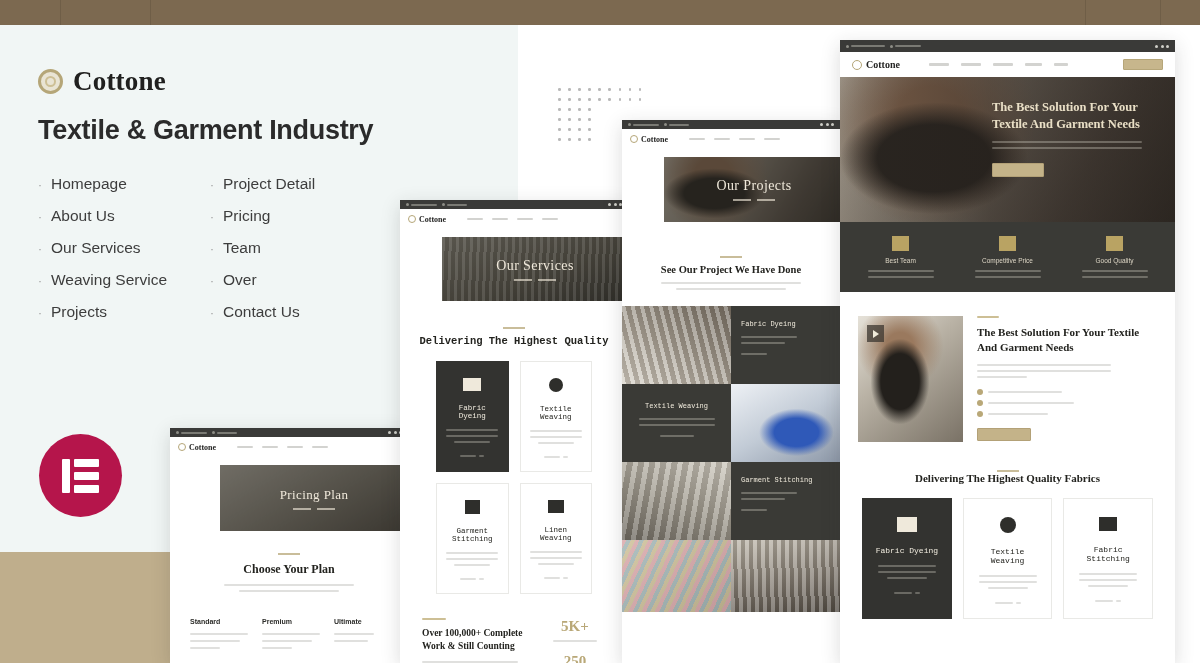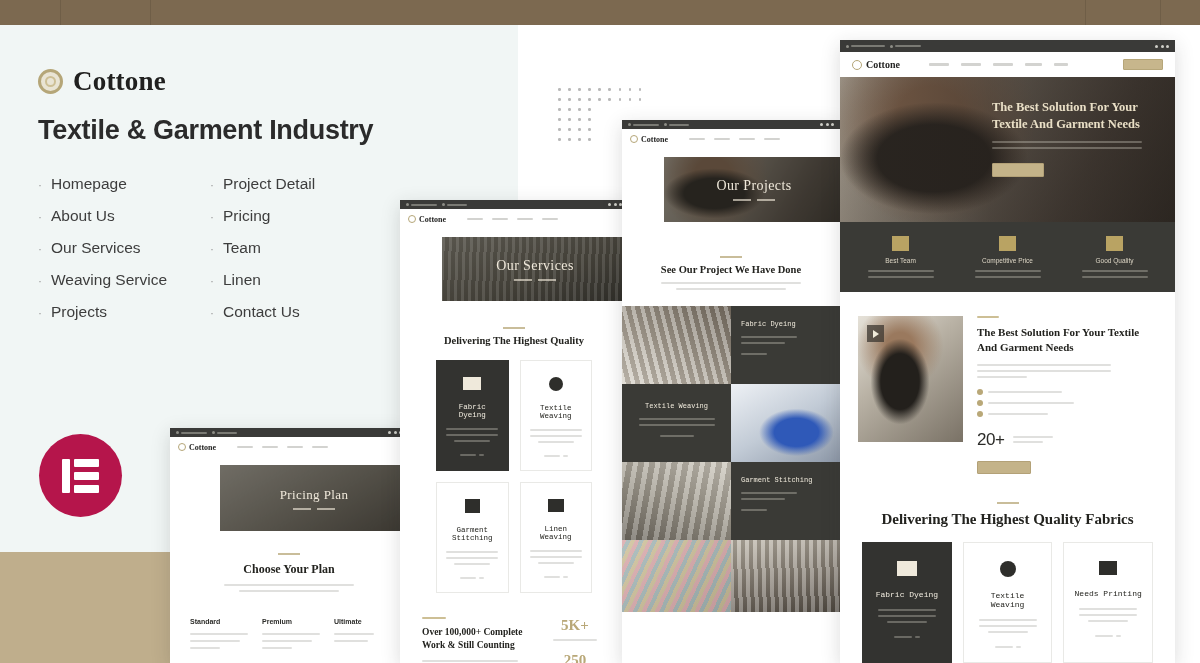--- a/index.html
+++ b/index.html
@@ -252,21 +252,21 @@
       <div class="page-item">
           <span class="page-dot">·</span>
           <span class="page-label">Team</span>
         </div>
       <div class="page-item">
           <span class="page-dot">·</span>
           <span class="page-label">Weaving Service</span>
         </div>
       <div class="page-item">
           <span class="page-dot">·</span>
-          <span class="page-label">Linen</span>
+          <span class="page-label">Over</span>
         </div>
       <div class="page-item">
           <span class="page-dot">·</span>
           <span class="page-label">Projects</span>
         </div>
       <div class="page-item">
           <span class="page-dot">·</span>
           <span class="page-label">Contact Us</span>
         </div>
     </div>
@@ -426,21 +426,21 @@
       <div class="photo px-loom"></div>
         <div class="veil"></div>
       <div class="banner-title" style="font-size:14px">Our Services</div>
       <div class="banner-crumb">
           <div class="crumb-ln"></div>
           <div class="crumb-ln"></div>
         </div>
     </div>
     <div style="margin-top:26px; text-align:center;">
       <div class="sec-label"></div>
-      <div class="sec-head" style="font-size:10.5px; margin-top:6px;">Delivering The Highest Quality</div>
+      <div class="sec-head" style="font-size:10.5px; margin-top:6px;font-family:Liberation Mono, monospace;">Delivering The Highest Quality</div>
     </div>
 
     <div style="display:grid; grid-template-columns:1fr 1fr; gap:11px; padding:14px 36px 0;">
       <div class="s-card dark" style="padding:16px 9px 13px;">
         <div class="s-ic" style="width:18px;height:13px;"></div>
         <div class="s-title" style="font-size:7.5px;margin-top:13px">Fabric Dyeing</div>
         <div class="line dark" style="width:52px;height:2px;margin-top:9px"></div>
         <div class="line dark" style="width:52px;height:2px;margin-top:4px"></div>
         <div class="line dark" style="width:36px;height:2px;margin-top:4px"></div>
         <div class="s-more" style="margin-top:12px">
@@ -652,34 +652,27 @@
             </div>
           <div style="display:flex;align-items:center;gap:5px;margin-top:5px">
             <div style="width:6px;height:6px;border-radius:50%;background:#b9a878"></div>
             <div class="line" style="width:86px;height:2px"></div>
             </div>
           <div style="display:flex;align-items:center;gap:5px;margin-top:5px">
             <div style="width:6px;height:6px;border-radius:50%;background:#b9a878"></div>
             <div class="line" style="width:60px;height:2px"></div>
             </div>
         </div>
-        <div style="display:flex;align-items:center;gap:9px;margin-top:13px">
-          <div style="font-size:17px;color:#2b2b28;font-weight:400;letter-spacing:-.5px">20+</div>
-          <div>
-              <div class="line" style="width:40px;height:2px"></div>
-              <div class="line" style="width:30px;height:2px;margin-top:3px"></div>
-            </div>
-        </div>
         <div class="btn-tan" style="width:54px;height:13px;margin-top:11px"></div>
       </div>
     </div>
 
     <div style="margin-top:28px;text-align:center">
       <div class="sec-label"></div>
-      <div class="sec-head" style="font-size:15px;margin-top:7px">Delivering The Highest Quality Fabrics</div>
+      <div class="sec-head" style="font-size:11px;">Delivering The Highest Quality Fabrics</div>
     </div>
     <div style="display:flex;gap:11px;padding:14px 22px 0">
       <div class="s-card dark" style="flex:1;padding:18px 8px 14px">
         <div class="s-ic" style="width:20px;height:15px"></div>
         <div class="s-title" style="font-size:8px;margin-top:14px">Fabric Dyeing</div>
         <div class="line dark" style="width:58px;height:2px;margin-top:10px"></div>
         <div class="line dark" style="width:58px;height:2px;margin-top:4px"></div>
         <div class="line dark" style="width:40px;height:2px;margin-top:4px"></div>
         <div class="s-more" style="margin-top:13px">
             <div class="line dark" style="width:18px;height:2px"></div>
@@ -692,21 +685,21 @@
         <div class="line" style="width:58px;height:2px;margin-top:10px"></div>
         <div class="line" style="width:58px;height:2px;margin-top:4px"></div>
         <div class="line" style="width:40px;height:2px;margin-top:4px"></div>
         <div class="s-more" style="margin-top:13px">
             <div class="line" style="width:18px;height:2px"></div>
             <div class="line" style="width:5px;height:2px"></div>
           </div>
       </div>
       <div class="s-card" style="flex:1;padding:18px 8px 14px">
         <div class="s-ic" style="width:18px;height:14px"></div>
-        <div class="s-title" style="font-size:8px;margin-top:14px">Needs Printing</div>
+        <div class="s-title" style="font-size:8px;margin-top:14px">Fabric Stitching</div>
         <div class="line" style="width:58px;height:2px;margin-top:10px"></div>
         <div class="line" style="width:58px;height:2px;margin-top:4px"></div>
         <div class="line" style="width:40px;height:2px;margin-top:4px"></div>
         <div class="s-more" style="margin-top:13px">
             <div class="line" style="width:18px;height:2px"></div>
             <div class="line" style="width:5px;height:2px"></div>
           </div>
       </div>
     </div>
 

